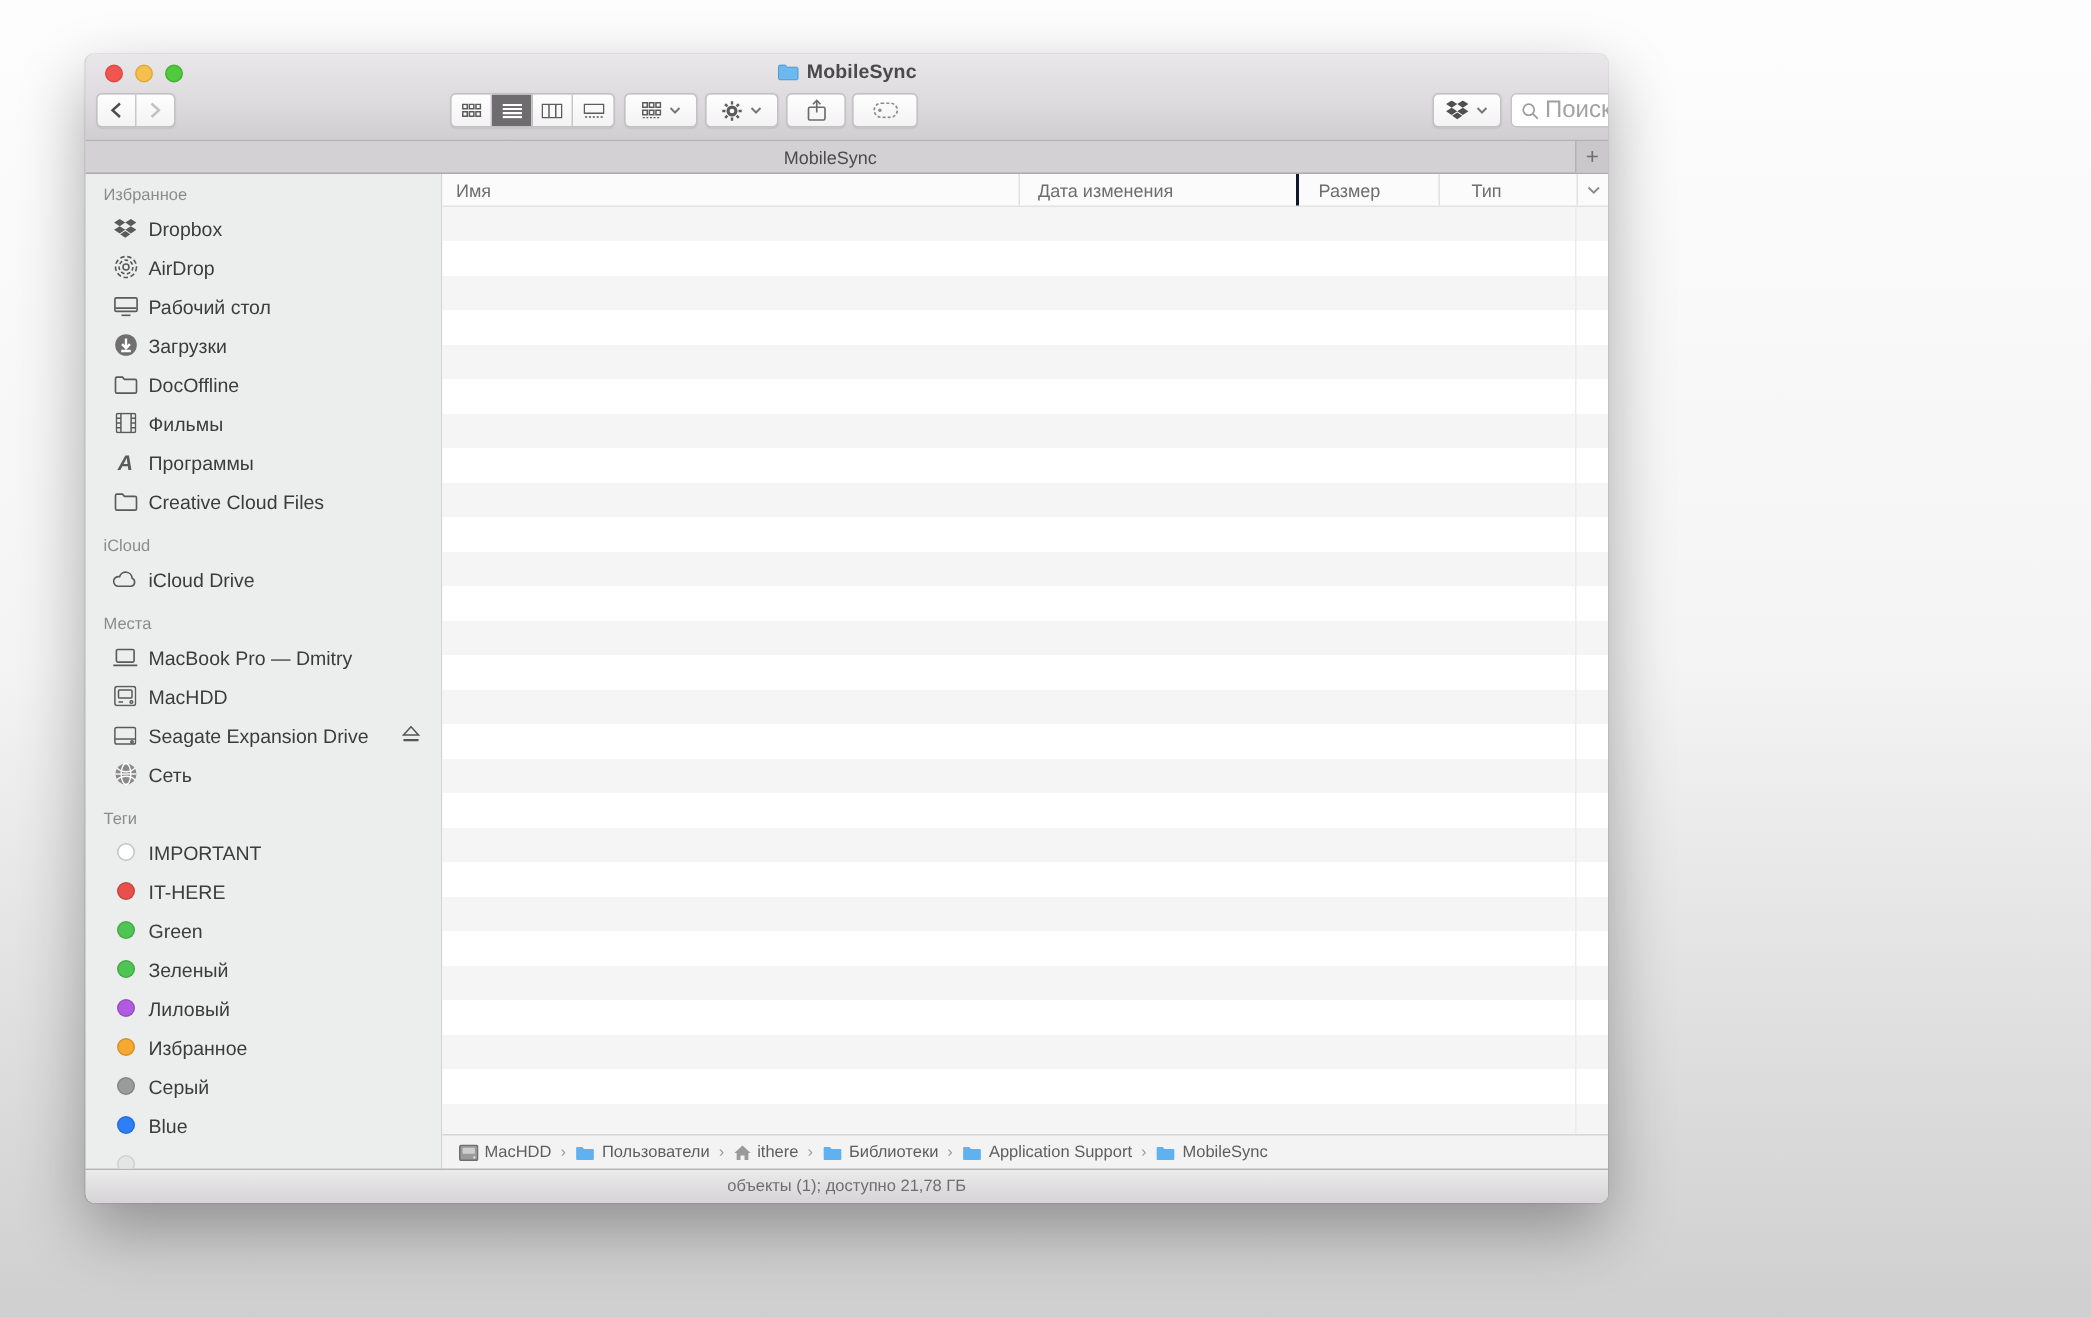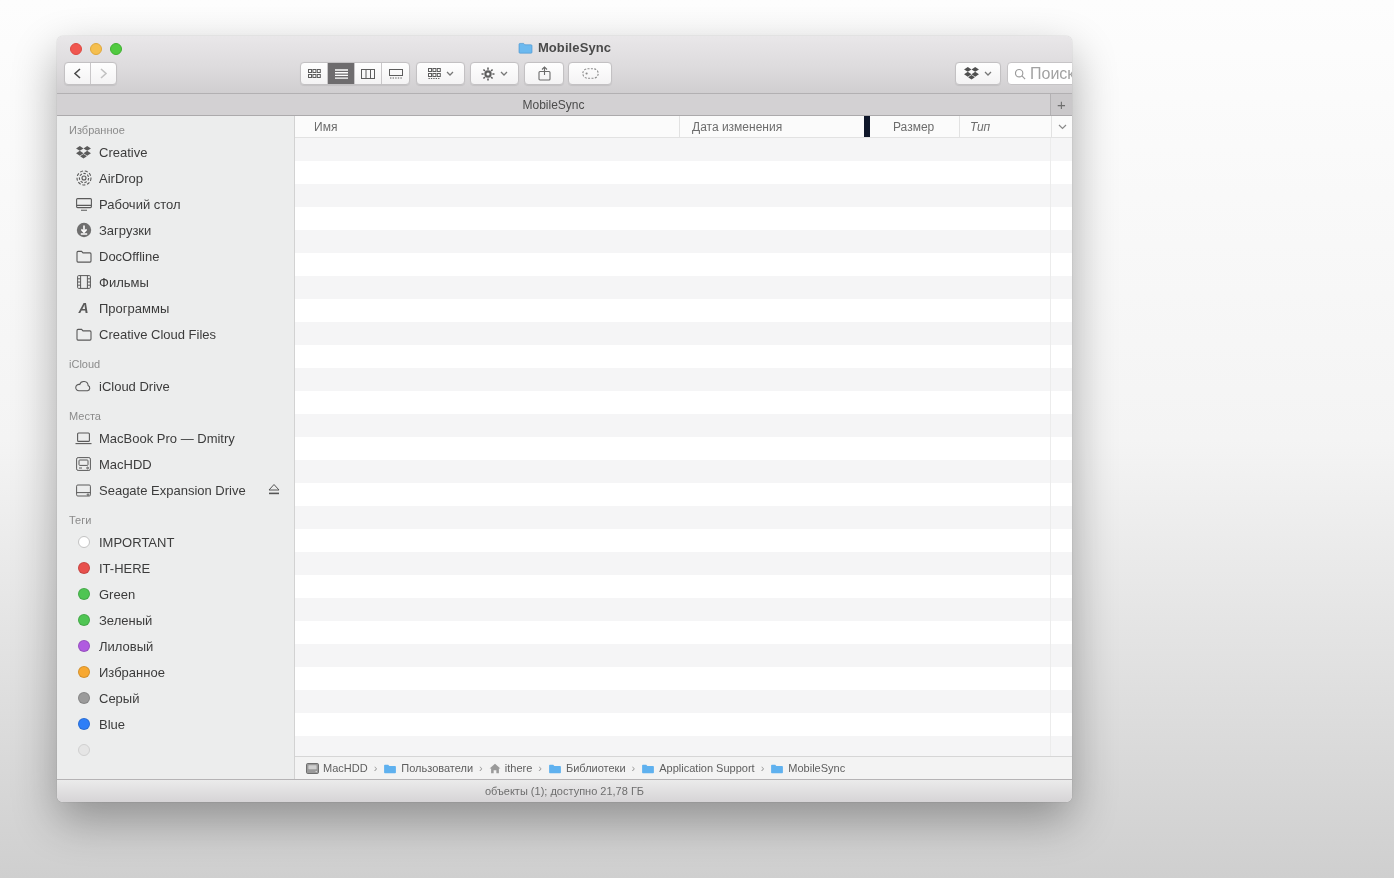--- a/index.html
+++ b/index.html
@@ -56,24 +56,24 @@
   .sb-ic { width:17px; height:17px; display:flex; align-items:center; justify-content:center; flex:0 0 auto; }
   .sb-lb { white-space:nowrap; }
   .tag-dot { width:12px; height:12px; border-radius:50%; border:1px solid rgba(0,0,0,.14); margin:0 2px; }
   .eject { position:absolute; right:14px; top:7px; }
   .app-a { font-size:14px; font-weight:bold; font-style:italic; color:#5a5a5a; line-height:1; }
 
   .rightcol { flex:1; display:flex; flex-direction:column; min-width:0; background:#fff; }
   .list-header { height:22px; display:flex; background:#fbfbfb; border-bottom:1px solid #e2e2e2;
     font-size:12px; color:#6d6d6d; flex:0 0 auto; align-items:center; }
   .hc { height:100%; display:flex; align-items:center; }
-  .col-name { flex:1; padding-left:19px; min-width:0; }
+  .col-name { flex:1; padding-left:9px; min-width:0; }
   .col-date { width:185px; padding-left:12px; border-left:1px solid #e2e2e2; }
-  .col-size { width:95px; padding-left:23px; border-left:6px solid #0f172a; }
-  .col-type { width:92px; padding-left:10px; border-left:1px solid #e2e2e2;font-style:italic; }
+  .col-size { width:95px; padding-left:13px; border-left:2px solid #0f172a; }
+  .col-type { width:92px; padding-left:21px; border-left:1px solid #e2e2e2; }
   .col-chev { width:21px; border-left:1px solid #e2e2e2; justify-content:center; }
 
   .rows { flex:1; position:relative; overflow:hidden;
     background:repeating-linear-gradient(180deg,#f5f5f6 0 23px,#ffffff 23px 46px); }
   .rows .vline { position:absolute; top:0; bottom:0; right:21px; width:1px; background:#ececec; }
   .frow { height:23px; display:flex; align-items:center; font-size:13px; color:#000; }
   .frow .cell { display:flex; align-items:center; height:100%; }
   .frow .col-date,.frow .col-size,.frow .col-type { border-left:none; color:#7f7f7f; font-size:12.5px; }
   .frow .col-size { justify-content:flex-end; padding-right:14px; padding-left:0; }
   .disclosure { width:0; height:0; border-left:6px solid #7f7f7f; border-top:4px solid transparent;
@@ -263,21 +263,21 @@
           <svg width="15" height="13" viewBox="0 0 16 14">
               <g fill="#5a5a5a">
                 <polygon points="4,0 8,2.6 4,5.2 0,2.6"></polygon>
                 <polygon points="12,0 16,2.6 12,5.2 8,2.6"></polygon>
                 <polygon points="4,5.2 8,7.8 4,10.4 0,7.8"></polygon>
                 <polygon points="12,5.2 16,7.8 12,10.4 8,7.8"></polygon>
                 <polygon points="8,8.6 11.6,11 8,13.4 4.4,11"></polygon>
               </g>
             </svg>
           </span>
-        <span class="sb-lb">Creative</span>
+        <span class="sb-lb">Dropbox</span>
       </div>
       <div class="sb-item">
         <span class="sb-ic">
           <svg width="16" height="16" viewBox="0 0 16 16">
               <g fill="none" stroke="#5a5a5a" stroke-width="1.1">
                 <circle cx="8" cy="8" r="2"></circle>
                 <circle cx="8" cy="8" r="4.6" stroke-dasharray="2.5 1.6"></circle>
                 <circle cx="8" cy="8" r="7" stroke-dasharray="3 1.8"></circle>
               </g>
             </svg>
@@ -396,20 +396,33 @@
             </svg>
           </span>
         <span class="sb-lb">Seagate Expansion Drive</span>
         <span class="eject">
           <svg width="12" height="11" viewBox="0 0 12 11">
               <polygon points="6,0.5 11,6 1,6" fill="none" stroke="#555" stroke-width="1"></polygon>
               <line x1="1" y1="9.4" x2="11" y2="9.4" stroke="#555" stroke-width="1.6"></line>
             </svg>
           </span>
       </div>
+      <div class="sb-item">
+        <span class="sb-ic">
+          <svg width="16" height="16" viewBox="0 0 16 16">
+              <circle cx="8" cy="8" r="7" fill="#8a8a8a"></circle>
+              <g fill="none" stroke="#fff" stroke-width="0.9">
+                <ellipse cx="8" cy="8" rx="3.2" ry="7"></ellipse>
+                <line x1="1" y1="8" x2="15" y2="8"></line>
+                <path d="M2 4.2a9 9 0 0 0 12 0M2 11.8a9 9 0 0 1 12 0"></path>
+              </g>
+            </svg>
+          </span>
+        <span class="sb-lb">Сеть</span>
+      </div>
 
       <div class="sb-head">Теги</div>
       <div class="sb-item">
         <span class="sb-ic">
             <span class="tag-dot" style="border-color: rgb(195, 195, 195); background-color: rgb(255, 255, 255);"></span>
           </span>
         <span class="sb-lb">IMPORTANT</span>
       </div>
       <div class="sb-item">
         <span class="sb-ic">

